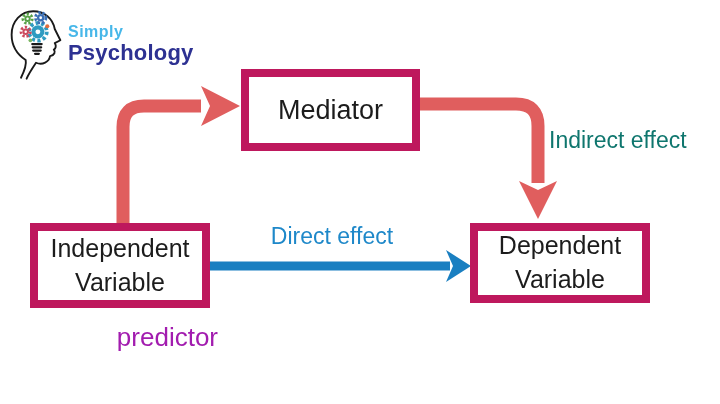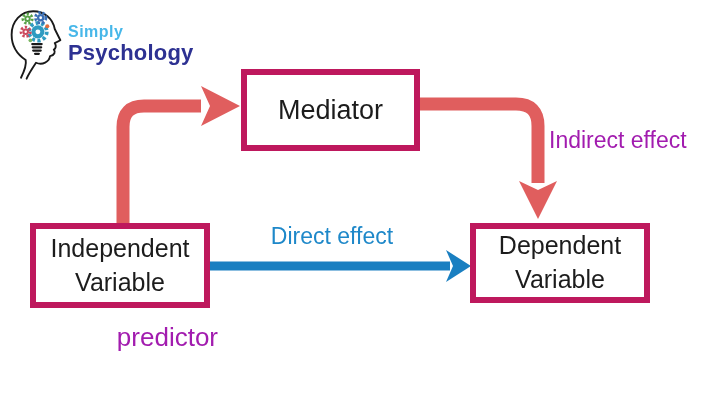--- a/index.html
+++ b/index.html
@@ -11,31 +11,31 @@
   
   .logo{position:absolute;left:6px;top:4px;width:210px;height:80px;z-index:4;}
   .logo-head{position:absolute;left:0;top:2px;}
   .logo-text{position:absolute;left:62px;top:20px;line-height:1;}
   .logo-simply{display:block;color:#47b7e9;font-size:16px;font-weight:600;letter-spacing:.5px;}
   .logo-psych{display:block;color:#2d3192;font-size:22px;font-weight:700;margin-top:2px;letter-spacing:.2px;}
   
   .arrows{position:absolute;left:0;top:0;z-index:1;}
   
   .box{
-    position:absolute;background:#ffffff;border:6px solid #be185d;z-index:2;
+    position:absolute;background:#ffffff;border:8px solid #be185d;z-index:2;
     display:flex;flex-direction:column;align-items:center;justify-content:center;
     color:#1c1c1c;text-align:center;box-sizing:border-box;
   }
   .box-mediator{left:241px;top:69px;width:179px;height:82px;font-size:27px;}
   .box-iv{left:30px;top:223px;width:180px;height:85px;font-size:25px;line-height:1.35;text-align:center;}
   .box-dv{left:470px;top:223px;width:180px;height:80px;font-size:25px;line-height:1.35;}
   
   .lbl{position:absolute;z-index:3;white-space:nowrap;}
   .lbl-direct{left:232px;top:223px;width:200px;text-align:center;color:#1e88c9;font-size:23px;}
-  .lbl-indirect{left:549px;top:127px;width:170px;color:#a21caf;font-size:23px;}
+  .lbl-indirect{left:549px;top:127px;width:170px;color:#0f766e;font-size:23px;}
   .lbl-predictor{left:58px;top:322px;width:160px;text-align:right;color:#a21caf;font-size:26px;}
   .lbl-outcome{left:486px;top:323px;width:160px;text-align:center;color:#e5cd96;font-size:26px;}
 </style>
 </head>
 <body>
 
 <div class="canvas">
 
   <div class="logo">
     <svg class="logo-head" width="60" height="76" viewBox="0 0 64 80" fill="none">

